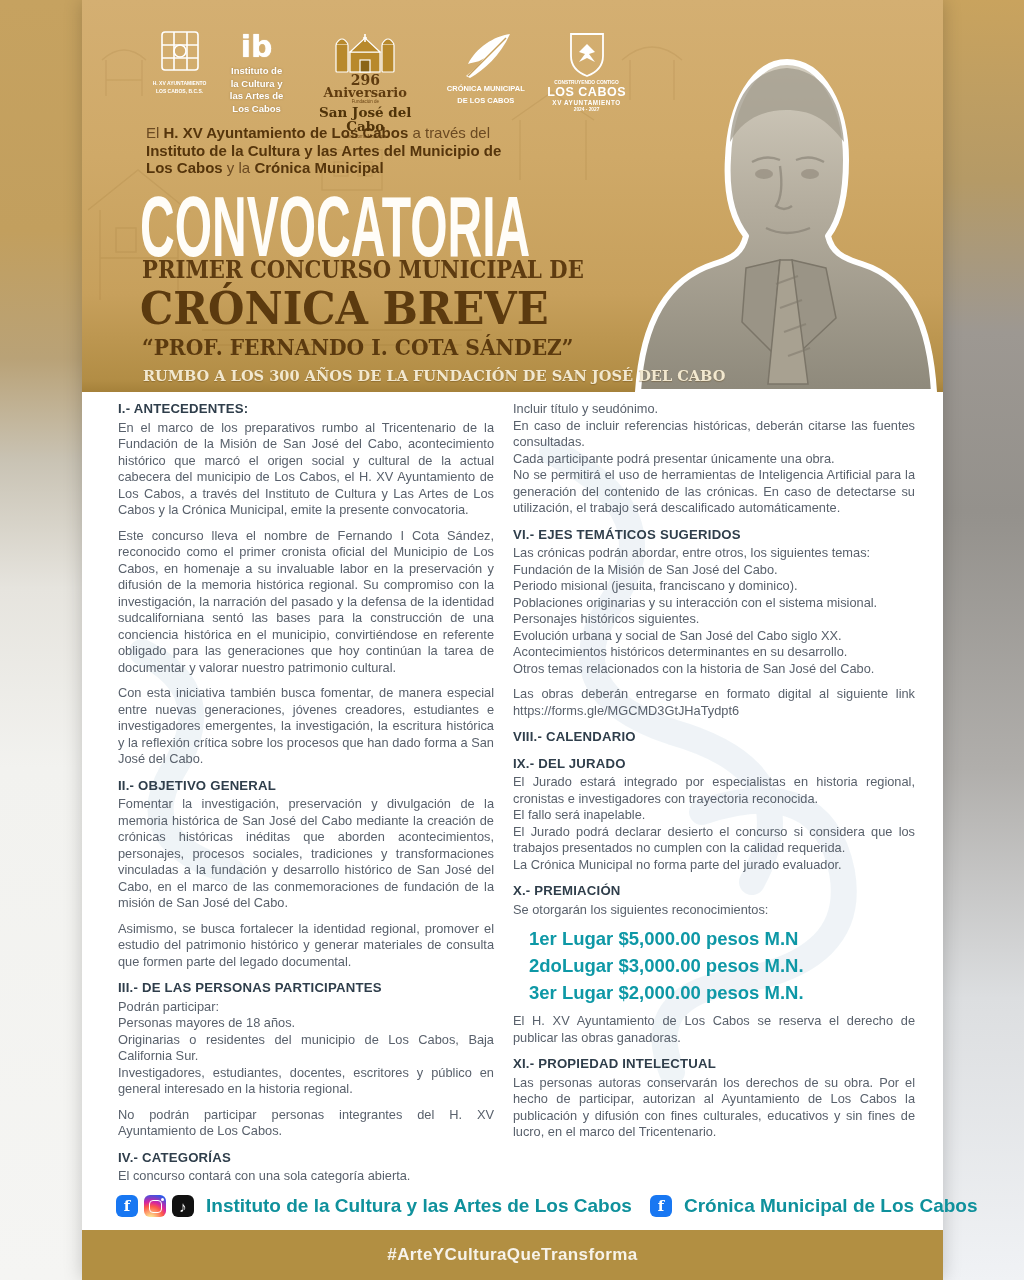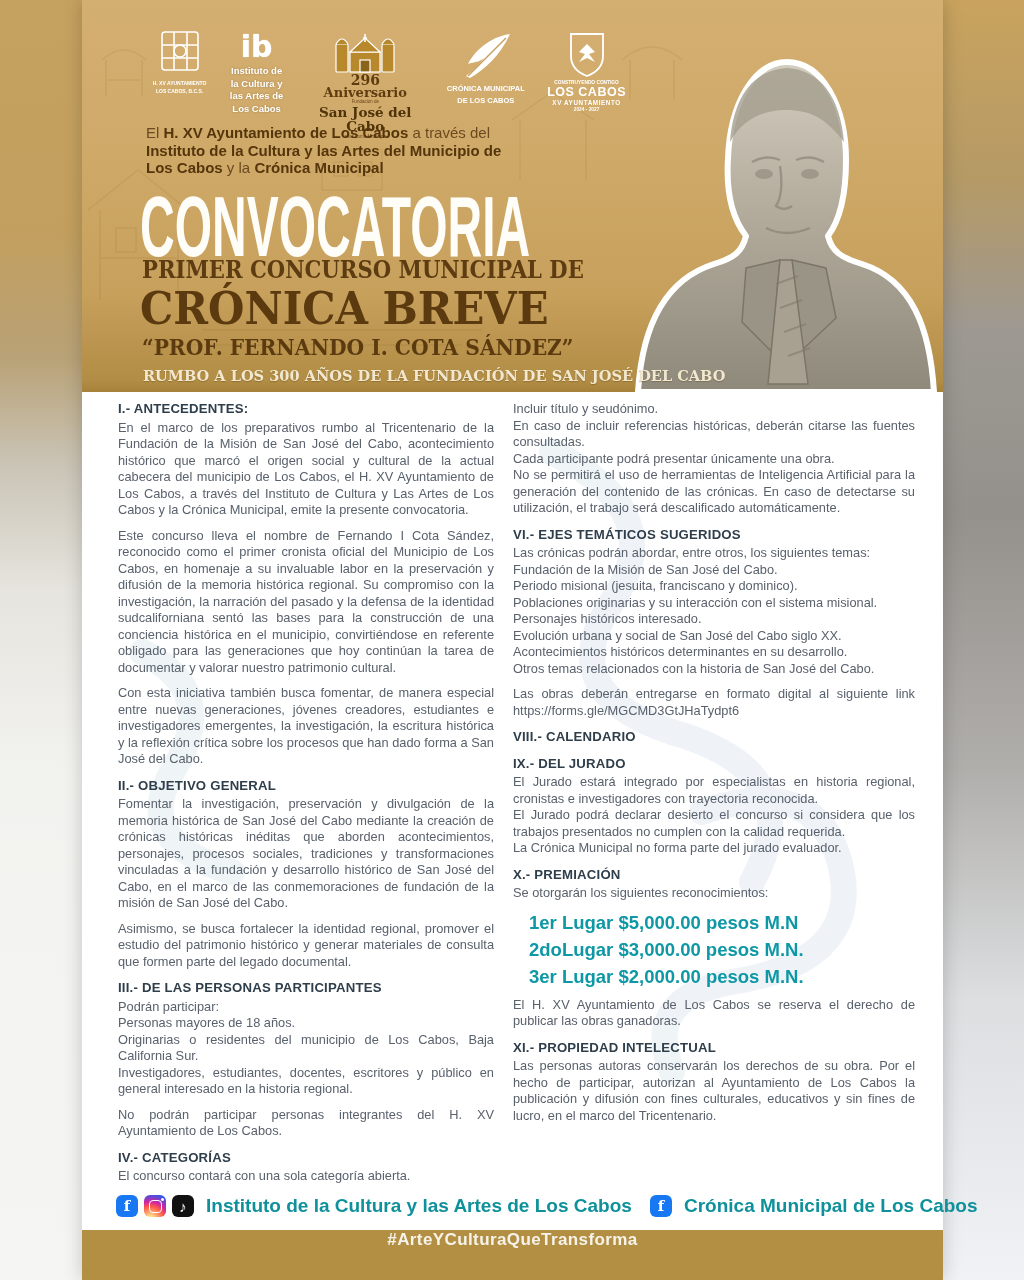--- a/index.html
+++ b/index.html
@@ -71,21 +71,21 @@
   .social-right{position:absolute;left:568px;top:10px;display:flex;align-items:center;}
   .sicon{width:22px;height:22px;border-radius:6px;margin-right:6px;display:flex;align-items:center;
          justify-content:center;color:#fff;font-weight:bold;font-size:15px;}
   .fb{background:#1877f2;font-family:"DejaVu Serif",serif;}
   .ig{background:radial-gradient(circle at 30% 110%,#fdf497 0%,#fdf497 5%,#fd5949 45%,#d6249f 60%,#285aeb 90%);position:relative;}
   .ig-lens{width:11px;height:11px;border:1.6px solid #fff;border-radius:4px;position:relative;}
   .ig-dot{position:absolute;width:3px;height:3px;border-radius:50%;background:#fff;right:2.5px;top:2.5px;}
   .tt{background:#111;}
   .social-label{color:#0f919c;font-weight:bold;font-size:19px;margin-left:6px;white-space:nowrap;}
   .hashtag-bar{position:absolute;left:0;top:1230px;width:861px;height:50px;background:#b28f42;
-               display:flex;align-items:flex-start;justify-content:center;}
+               display:flex;align-items:center;justify-content:center;}
   .hashtag{color:#f7f3ea;font-weight:bold;font-size:17px;letter-spacing:.4px;}
 </style>
 </head>
 <body>
 
 <div class="canvas">
   <div class="edge edge-left"></div>
   <div class="edge edge-right"></div>
 
   <div class="poster">
@@ -240,30 +240,31 @@
             <p class="line">En caso de incluir referencias históricas, deberán citarse las fuentes consultadas.</p>
             <p class="line">Cada participante podrá presentar únicamente una obra.</p>
             <p class="line">No se permitirá el uso de herramientas de Inteligencia Artificial para la generación del contenido de las crónicas. En caso de detectarse su utilización, el trabajo será descalificado automáticamente.</p>
           </div>
           <div class="sec-h">VI.- EJES TEMÁTICOS SUGERIDOS</div>
           <div class="line-group">
             <p class="line">Las crónicas podrán abordar, entre otros, los siguientes temas:</p>
             <p class="line">Fundación de la Misión de San José del Cabo.</p>
             <p class="line">Periodo misional (jesuita, franciscano y dominico).</p>
             <p class="line">Poblaciones originarias y su interacción con el sistema misional.</p>
-            <p class="line">Personajes históricos interesado.</p>
+            <p class="line">Personajes históricos siguientes.</p>
             <p class="line">Evolución urbana y social de San José del Cabo siglo XX.</p>
             <p class="line">Acontecimientos históricos determinantes en su desarrollo.</p>
             <p class="line">Otros temas relacionados con la historia de San José del Cabo.</p>
           </div>
           <p class="para">Las obras deberán entregarse en formato digital al siguiente link https://forms.gle/MGCMD3GtJHaTydpt6</p>
           <div class="sec-h">VIII.- CALENDARIO</div>
           <div class="sec-h">IX.- DEL JURADO</div>
           <div class="line-group">
             <p class="line">El Jurado estará integrado por especialistas en historia regional, cronistas e investigadores con trayectoria reconocida.</p>
+            <p class="line">El fallo será inapelable.</p>
             <p class="line">El Jurado podrá declarar desierto el concurso si considera que los trabajos presentados no cumplen con la calidad requerida.</p>
             <p class="line">La Crónica Municipal no forma parte del jurado evaluador.</p>
           </div>
           <div class="sec-h">X.- PREMIACIÓN</div>
           <div class="line-group">
             <p class="line">Se otorgarán los siguientes reconocimientos:</p>
           </div>
           <div class="prizes">
             <p class="prize">1er Lugar $5,000.00 pesos M.N</p>
             <p class="prize">2doLugar $3,000.00 pesos M.N.</p>

